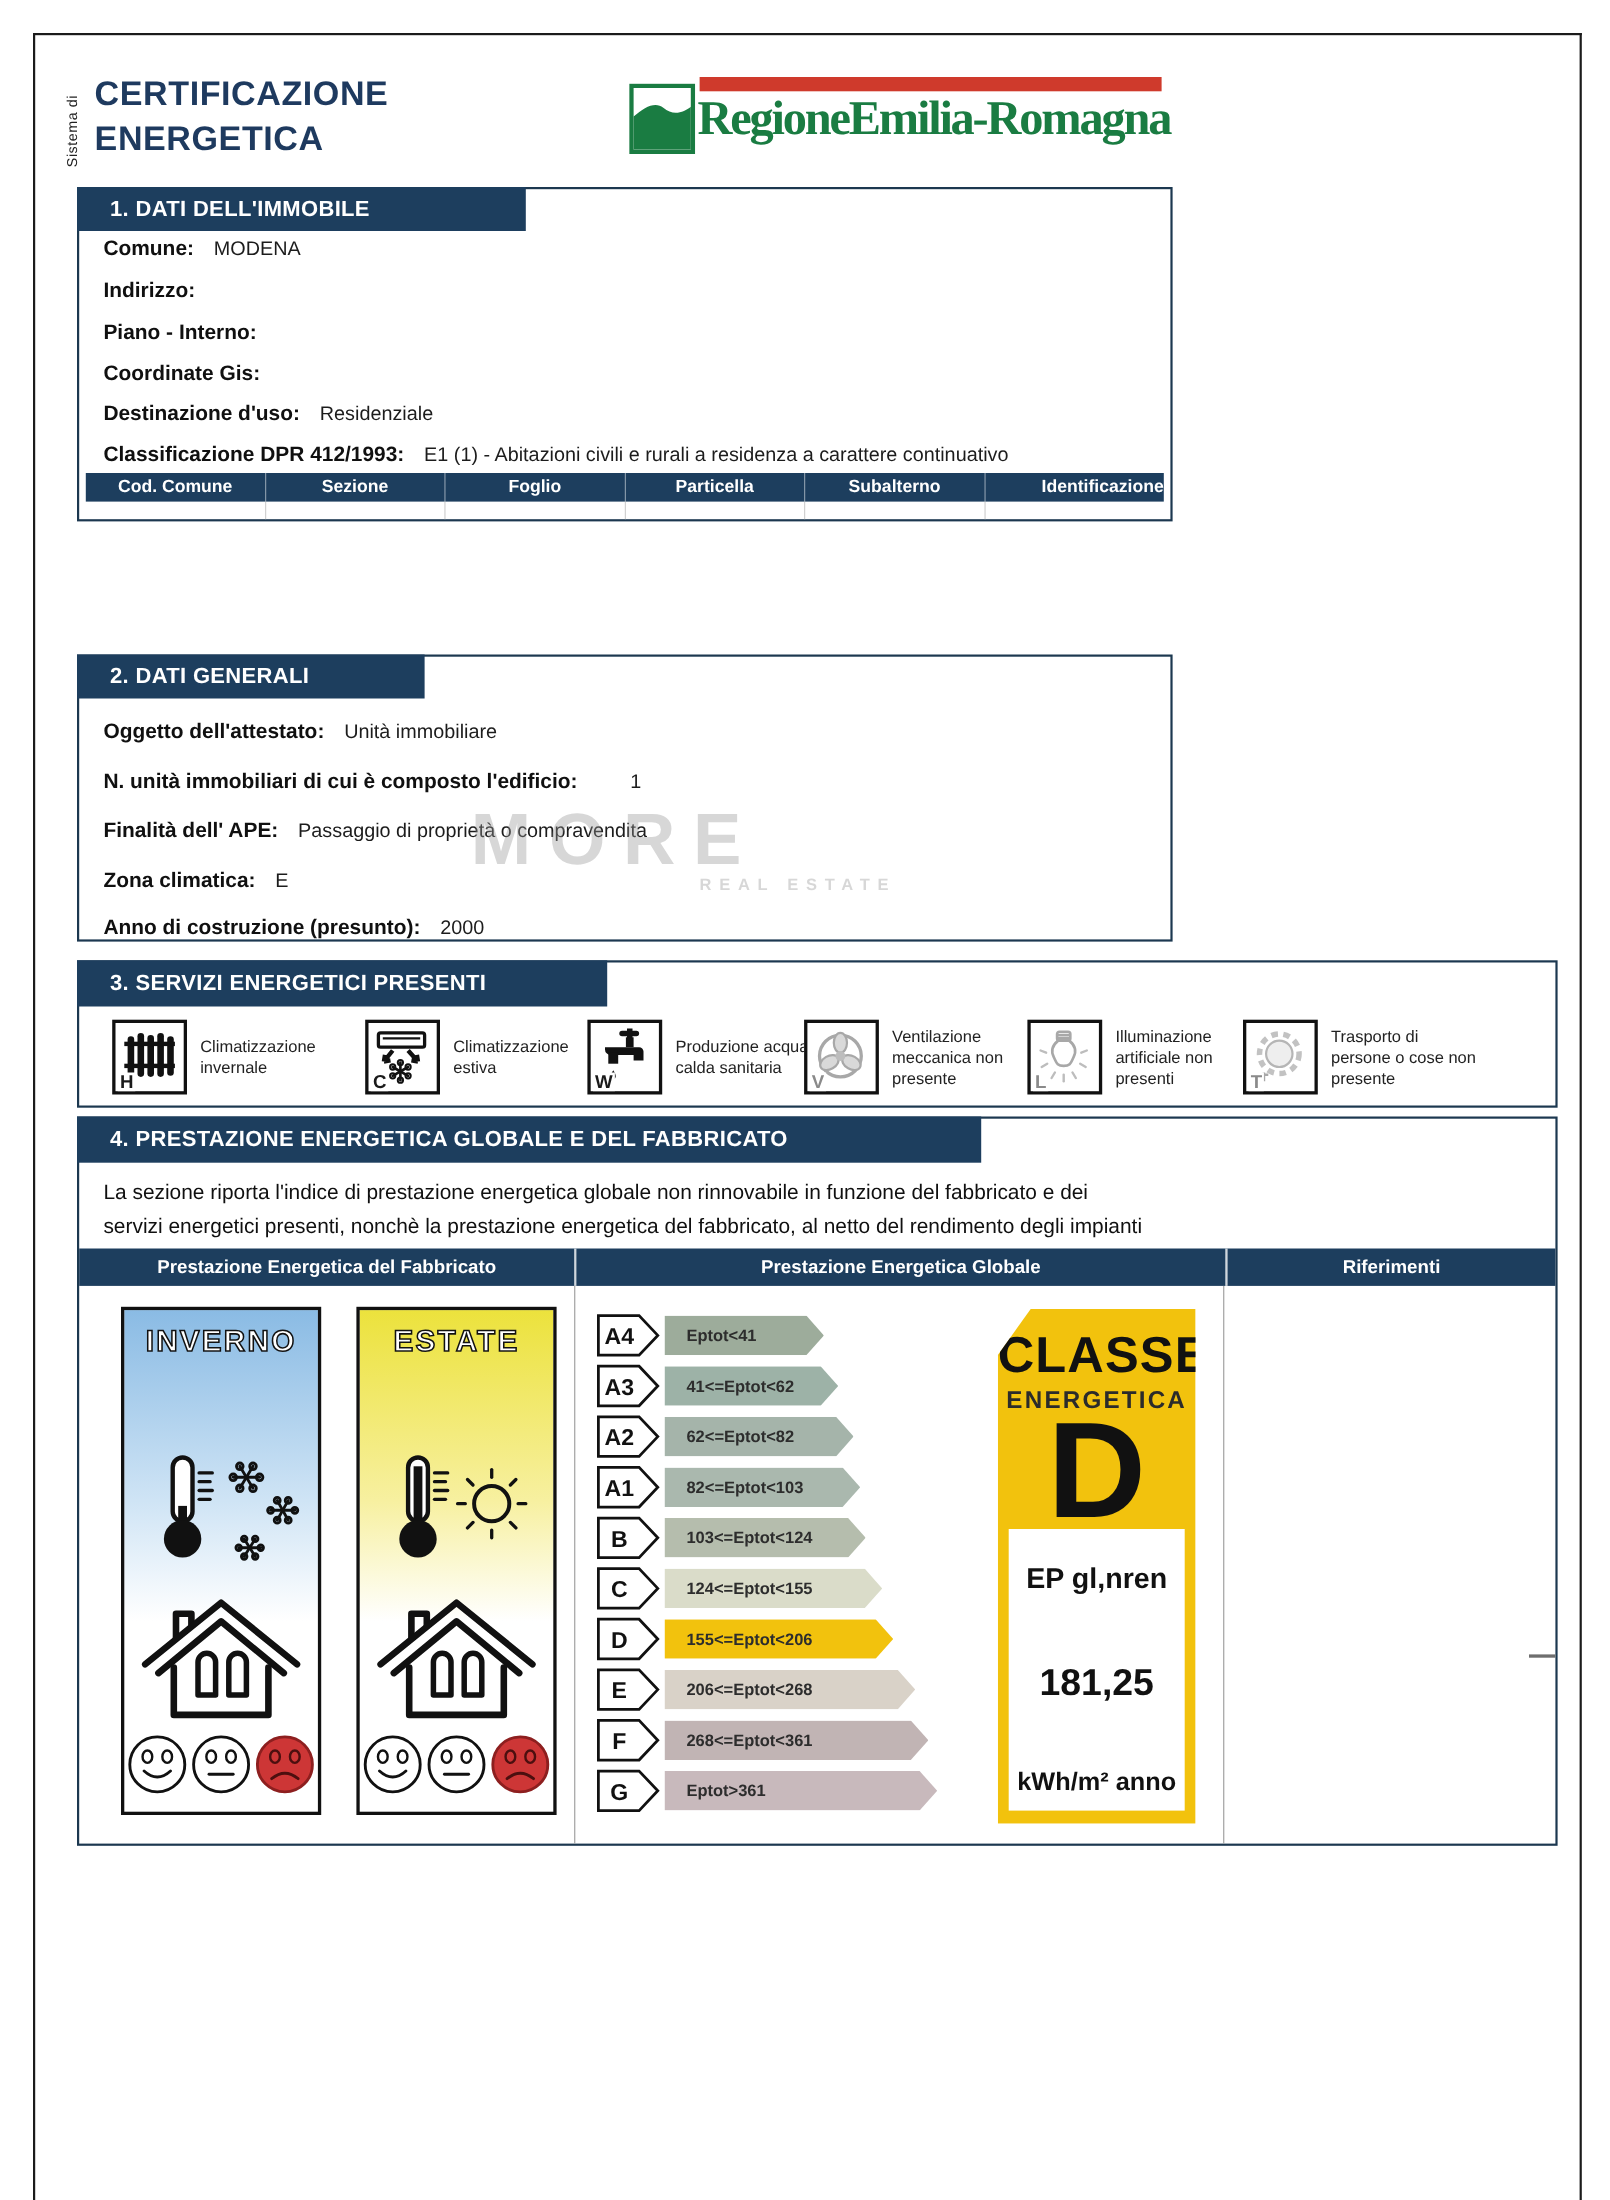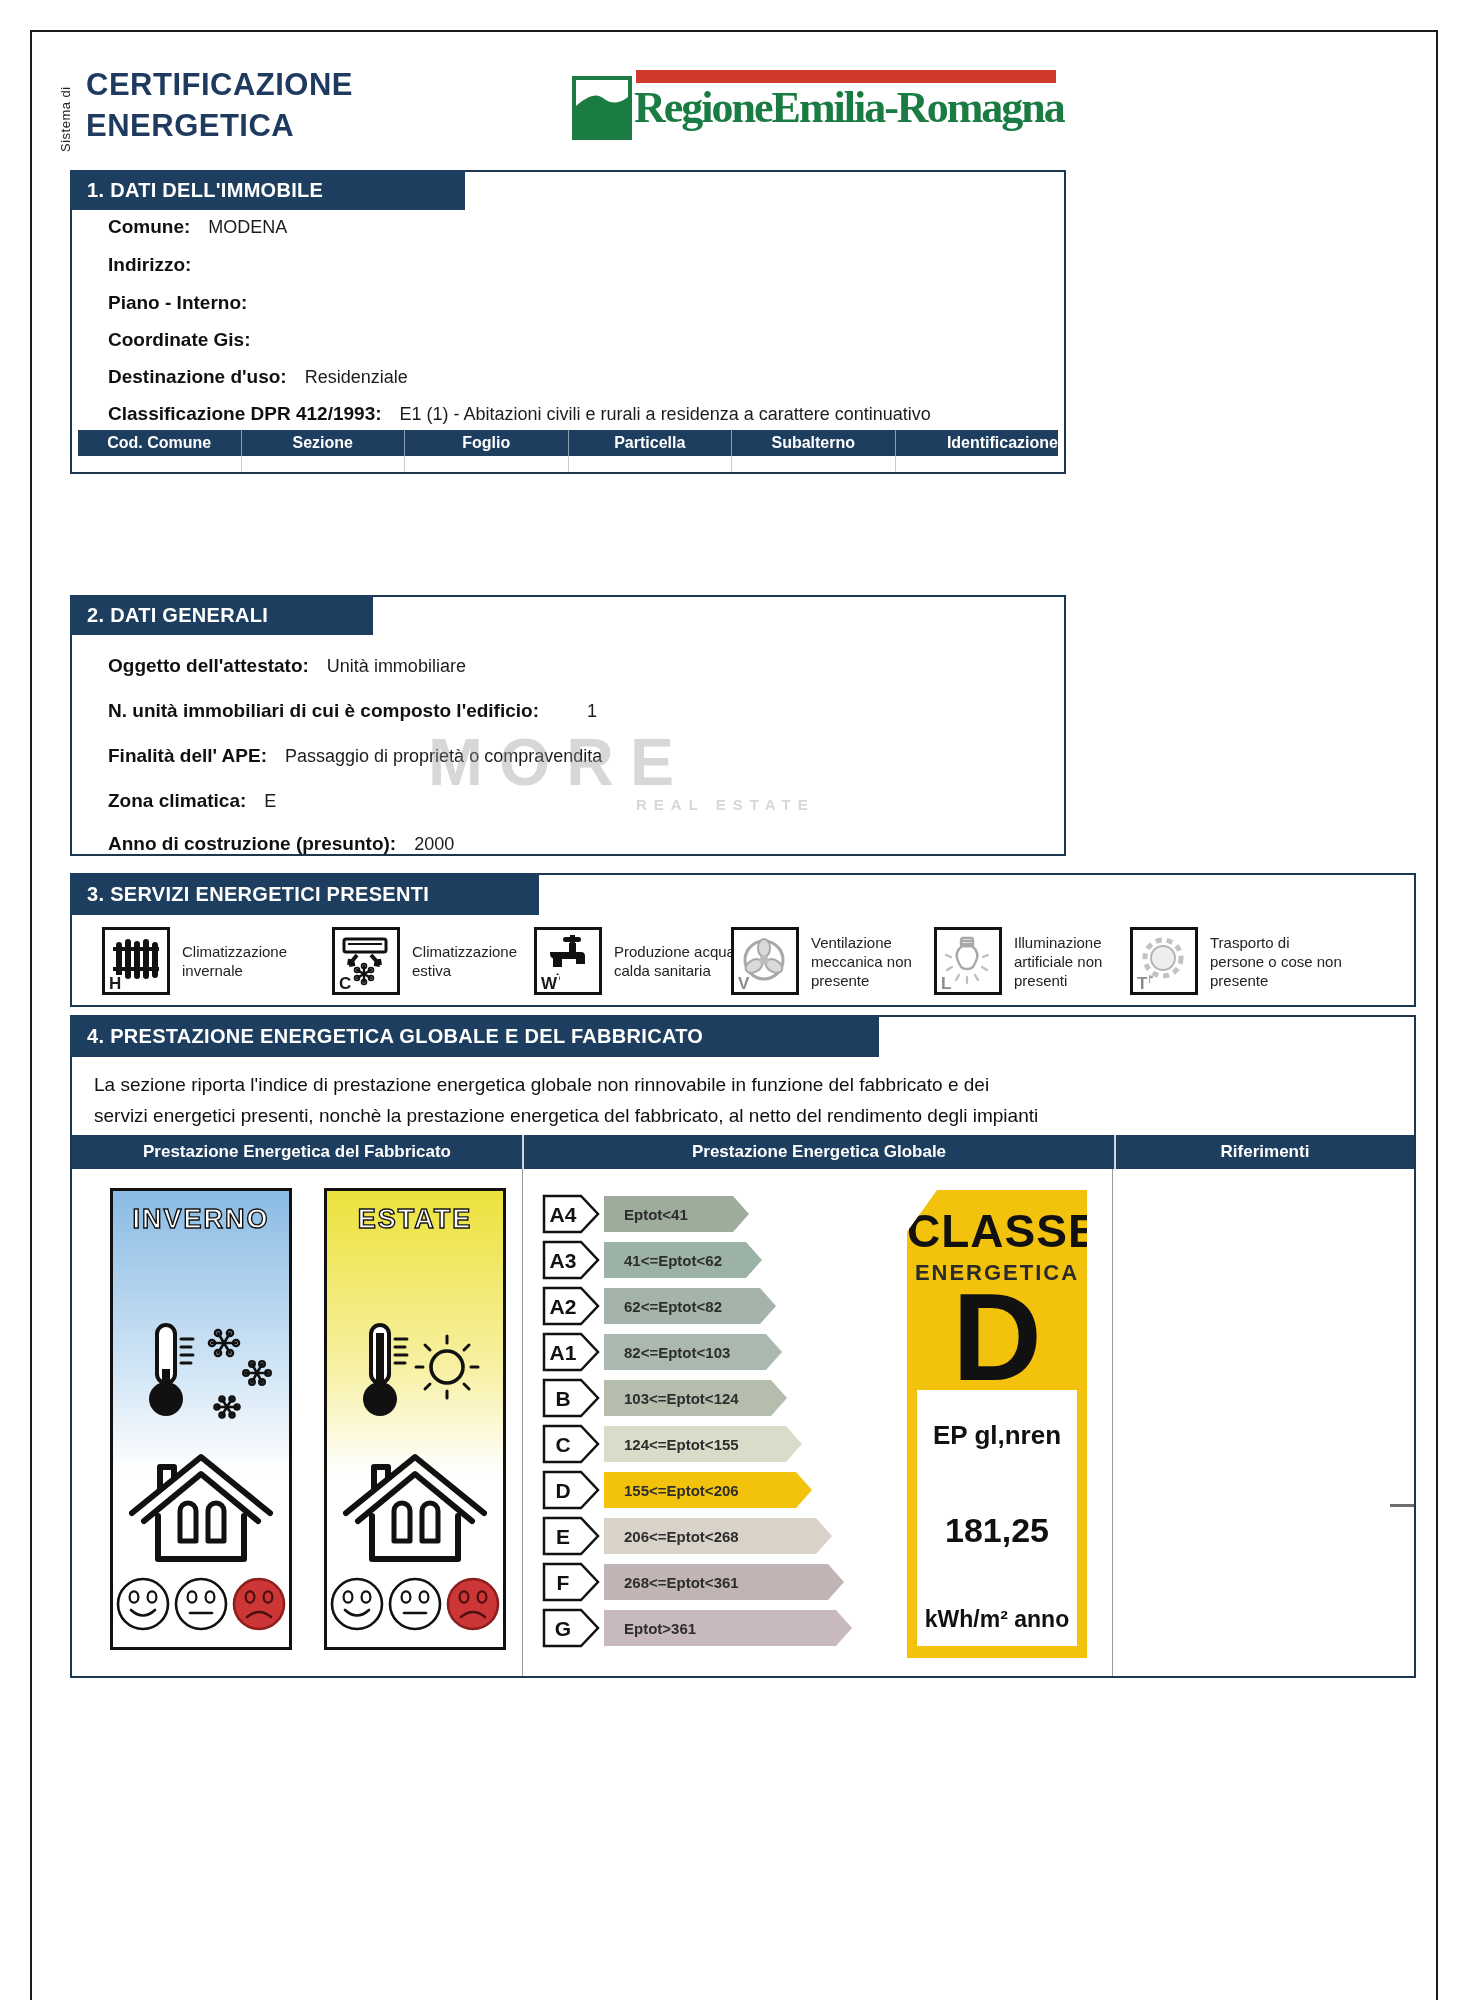--- a/index.html
+++ b/index.html
@@ -16,22 +16,22 @@
   .logo-redbar{position:absolute;left:64px;top:2px;width:420px;height:13px;background:#cf3a2c;}
   .logo-text{position:absolute;left:62px;top:14px;font-family:"Liberation Serif",serif;
              font-size:44px;font-weight:bold;color:#1a7c42;letter-spacing:-2px;white-space:nowrap;}
   
   .wm{position:absolute;z-index:6;pointer-events:none;color:rgba(150,150,150,.38);font-weight:bold;}
   .wm1{left:428px;top:724px;font-size:66px;letter-spacing:16px;}
   .wm2{left:636px;top:796px;font-size:15px;letter-spacing:7px;}
   
   .box{position:absolute;border:2px solid #1c3850;background:#fff;}
   .tab{position:absolute;left:-2px;top:-2px;background:#1d3e5e;color:#fff;font-weight:bold;
-       font-size:20px;letter-spacing:.3px;padding-left:17px;display:flex;align-items:center;}
-  .frow{position:absolute;left:36px;display:flex;align-items:baseline;white-space:nowrap;}
+       font-size:20px;letter-spacing:.3px;padding-left:30px;display:flex;align-items:center;}
+  .frow{position:absolute;left:22px;display:flex;align-items:baseline;white-space:nowrap;}
   .flabel{font-weight:bold;font-size:19px;color:#101010;}
   .fvalue{font-size:18px;color:#1c1c1c;margin-left:18px;}
   
   #sec1{left:70px;top:170px;width:992px;height:300px;}
   #sec1 .tab{width:378px;height:40px;}
   .s1f0{top:44px}.s1f1{top:82px}.s1f2{top:120px}.s1f3{top:157px}.s1f4{top:194px}.s1f5{top:231px}
   .cat-table{position:absolute;left:6px;right:6px;top:258px;}
   .cat-head{display:flex;height:26px;background:#1d3e5e;}
   .cat-head .cell{flex:1;color:#fff;font-weight:bold;font-size:16px;text-align:center;line-height:26px;
                   border-right:1px solid #8fa0b0;}

